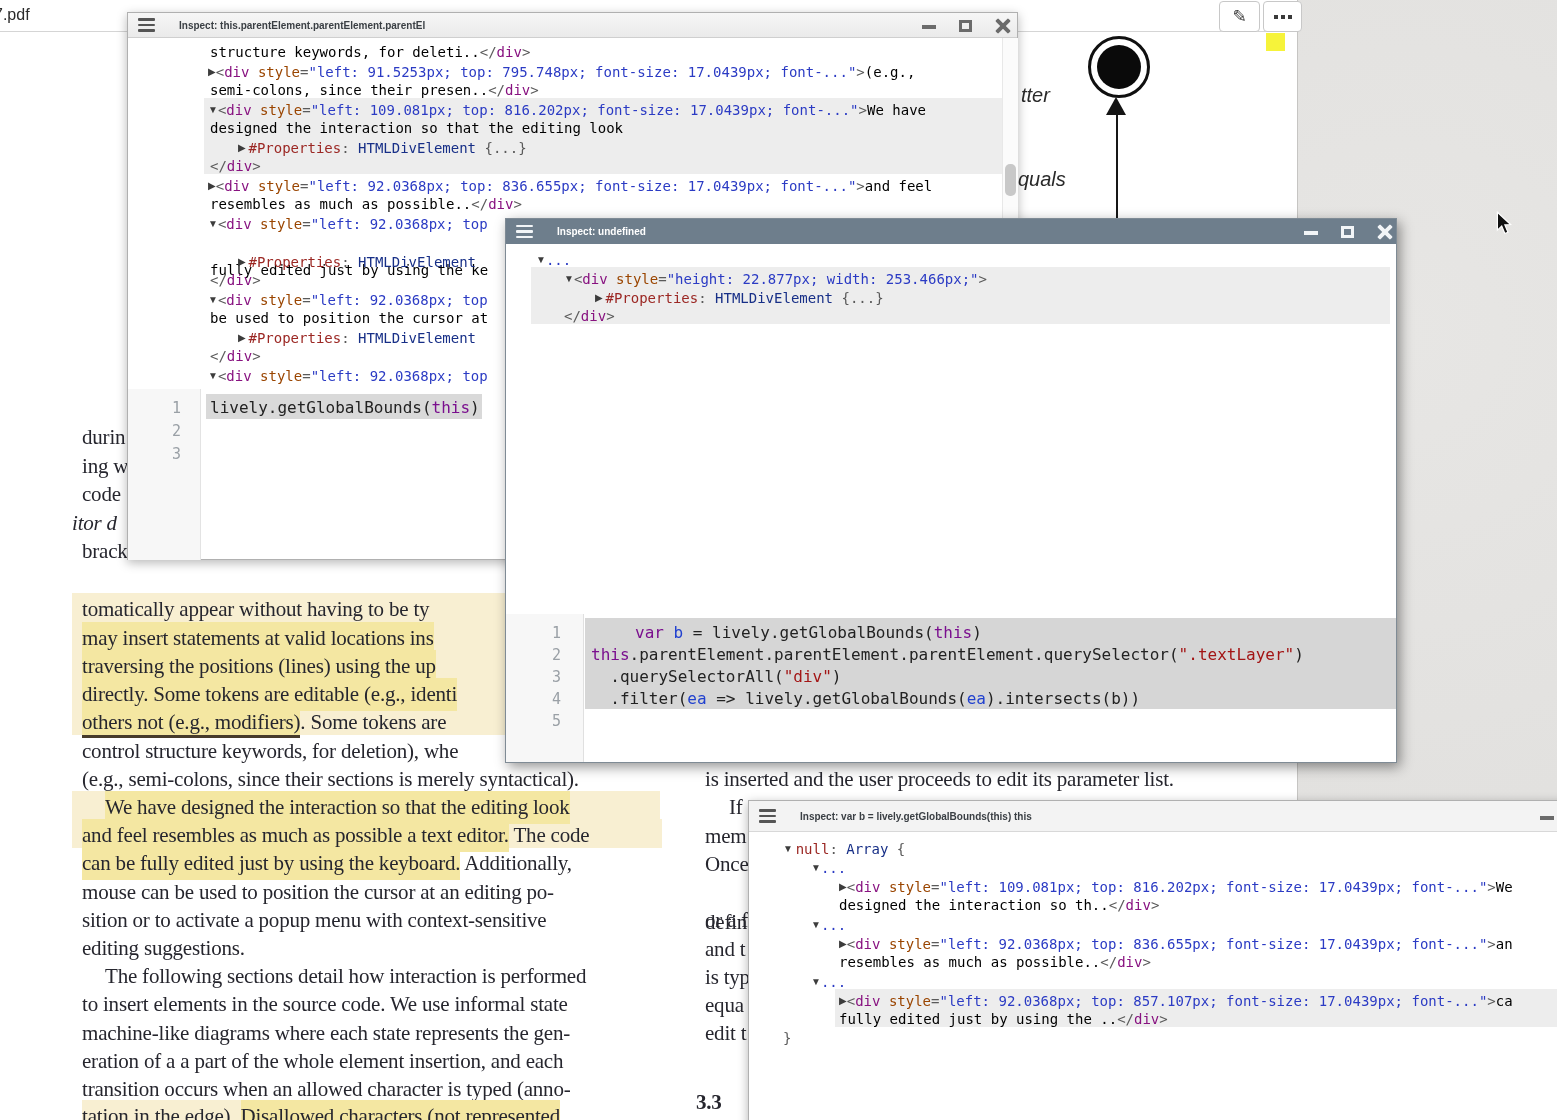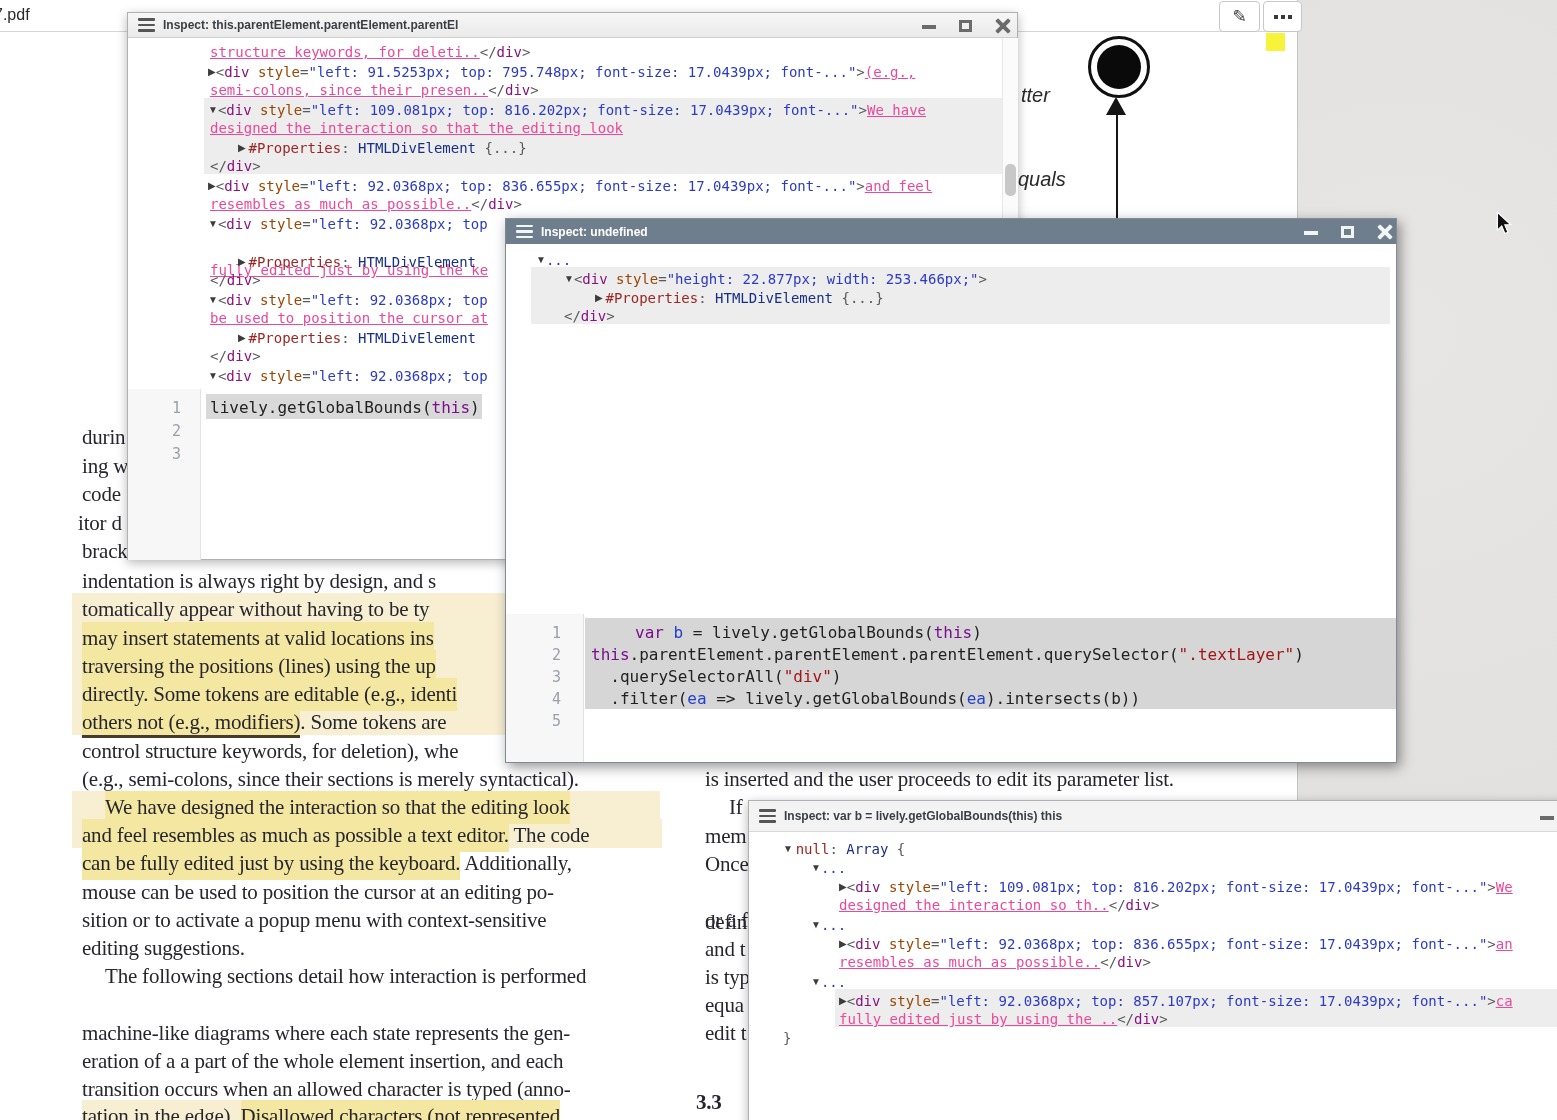--- a/index.html
+++ b/index.html
@@ -41,21 +41,21 @@
   .crbg { background:#f8efd2; height:29px; }
 
   
   .mono { font-family:"DejaVu Sans Mono",monospace; font-size:14px; line-height:19px; color:#3c3c3c; }
   .codef { font-family:"DejaVu Sans Mono",monospace; font-size:16px; line-height:22px; color:#222; }
   .t-tri { font-family:"Liberation Sans",sans-serif; font-size:10px; color:#3c3c3c; vertical-align:2px; }
   .t-pl { color:#5a5a5a; }
   .t-tag { color:#881280; }
   .t-attr { color:#9a4500; }
   .t-val { color:#2b3bc4; }
-  .t-txt { color:#ec4899;text-decoration:underline; }
+  .t-txt { color:#000000; }
   .t-prop { color:#9b2723; }
   .t-cls { color:#172f87; }
   .c-kw { color:#7a0f8e; }
   .c-def { color:#2141cf; }
   .c-str { color:#a31515; }
   .c-pl { color:#222; }
   .g-num { color:#9aa0a6; font-size:15px; }
 
   
   .serif { font-family:"Liberation Serif",serif; font-size:21px; color:#26262e; letter-spacing:-0.2px; }
@@ -69,21 +69,21 @@
   
   .window { position:absolute; background:#fff; }
   .w1 { left:127px; top:12px; width:891px; height:548px; z-index:10; border:1px solid #b0b0b0; box-shadow:0 3px 10px rgba(0,0,0,0.28); }
   .w2 { left:505px; top:218px; width:892px; height:545px; z-index:20; border:1px solid #7f8b95; box-shadow:3px 4px 12px rgba(0,0,0,0.42); }
   .w3 { left:748px; top:800px; width:830px; height:330px; z-index:30; border:1px solid #b0b0b0; box-shadow:0 3px 10px rgba(0,0,0,0.3); }
 
   .titlebar { position:absolute; left:0; top:0; width:100%; display:flex; align-items:center; }
   .tb-light { height:25px; background:linear-gradient(#f6f6f6,#eaeaea); border-bottom:1px solid #cfcfcf; }
   .tb-dark { height:25px; background:#6e7e8c; }
   .tb-light3 { height:31px; background:#f3f3f3; border-bottom:1px solid #d8d8d8; }
-  .title-text { font-weight:bold; font-size:12px; margin-left:8px; white-space:nowrap; }
+  .title-text { font-weight:bold; font-size:10px; margin-left:24px; white-space:nowrap; }
   .tb-light .title-text, .tb-light3 .title-text { color:#3a3f44; }
   .tb-dark .title-text { color:#ffffff; }
   .burger { width:17px; display:flex; flex-direction:column; gap:3px; margin-left:10px; }
   .burger i { display:block; height:2.5px; border-radius:1px; }
   .burger-dark i { background:#555; }
   .burger-light i { background:#f2f5f7; }
 
   .winbtns { position:absolute; top:0; height:25px; display:flex; align-items:center; gap:21px; }
   .wb { width:16px; height:14px; position:relative; }
   .wb-min i { position:absolute; left:1px; top:6px; width:14px; height:4px; display:block; }
@@ -144,23 +144,22 @@
 <div class="diag diag-arrowhead"></div>
 <div class="diag diag-line"></div>
 <span class="diag-label lbl-tter">tter</span>
 <span class="diag-label lbl-quals">quals</span>
 <div class="sticky-note"></div>
 
 <div class="pdf-text-layer serif">
     <div class="line" style="left: 82px; top: 425px;"><span class="s-pl">durin</span></div>
     <div class="line" style="left: 82px; top: 454px;"><span class="s-pl">ing w</span></div>
     <div class="line" style="left: 82px; top: 482px;"><span class="s-pl">code</span></div>
-    <div class="line" style="left: 78px; top: 511px;"><span class="s-pl">itor d</span></div>
+    <div class="line" style="left: 72px; top: 511px; font-style: italic;"><span class="s-pl">itor d</span></div>
     <div class="line" style="left: 82px; top: 539px;"><span class="s-pl">brack</span></div>
-    <div class="line" style="left: 82px; top: 569px;"><span class="s-pl">indentation is always right by design, and s</span></div>
     <div class="strip crbg" style="left: 72px; top: 593px; width: 433px;"></div>
     <div class="line" style="left: 82px; top: 597px;"><span class="s-pl">tomatically appear without having to be ty</span></div>
     <div class="strip crbg" style="left: 72px; top: 622px; width: 433px;"></div>
     <div class="line" style="left: 82px; top: 626px;"><span class="s-y">may insert statements at valid locations ins</span></div>
     <div class="strip crbg" style="left: 72px; top: 650px; width: 433px;"></div>
     <div class="line" style="left: 82px; top: 654px;"><span class="s-y">traversing the positions (lines) using the up</span></div>
     <div class="strip crbg" style="left: 72px; top: 678px; width: 433px;"></div>
     <div class="line" style="left: 82px; top: 682px;"><span class="s-y">directly. Some tokens are editable (e.g., identi</span></div>
     <div class="strip crbg" style="left: 72px; top: 706px; width: 433px;"></div>
     <div class="line" style="left: 82px; top: 710px;"><span class="s-yu">others not (e.g., modifiers)</span><span class="s-pl">. Some tokens are</span></div>
@@ -168,20 +167,21 @@
     <div class="line" style="left: 82px; top: 767px;"><span class="s-pl">(e.g., semi-colons, since their sections is merely syntactical).</span></div>
     <div class="strip crbg" style="left: 72px; top: 791px; width: 588px;"></div>
     <div class="line" style="left: 105px; top: 795px;"><span class="s-y">We have designed the interaction so that the editing look</span></div>
     <div class="strip crbg" style="left: 72px; top: 819px; width: 590px;"></div>
     <div class="line" style="left: 82px; top: 823px;"><span class="s-y">and feel resembles as much as possible a text editor.</span><span class="s-pl"> The code</span></div>
     <div class="line" style="left: 82px; top: 851px;"><span class="s-y">can be fully edited just by using the keyboard.</span><span class="s-pl"> Additionally,</span></div>
     <div class="line" style="left: 82px; top: 880px;"><span class="s-pl">mouse can be used to position the cursor at an editing po-</span></div>
     <div class="line" style="left: 82px; top: 908px;"><span class="s-pl">sition or to activate a popup menu with context-sensitive</span></div>
     <div class="line" style="left: 82px; top: 936px;"><span class="s-pl">editing suggestions.</span></div>
     <div class="line" style="left: 105px; top: 964px;"><span class="s-pl">The following sections detail how interaction is performed</span></div>
+    <div class="line" style="left: 82px; top: 992px;"><span class="s-pl">to insert elements in the source code. We use informal state</span></div>
     <div class="line" style="left: 82px; top: 1021px;"><span class="s-pl">machine-like diagrams where each state represents the gen-</span></div>
     <div class="line" style="left: 82px; top: 1049px;"><span class="s-pl">eration of a a part of the whole element insertion, and each</span></div>
     <div class="line" style="left: 82px; top: 1077px;"><span class="s-pl">transition occurs when an allowed character is typed (anno-</span></div>
     <div class="line" style="left: 82px; top: 1104px;"><span class="s-cr">tation in the edge). </span><span class="s-y">Disallowed characters (not represented</span></div>
   </div>
 <div class="pdf-text-layer serif">
     <div class="line" style="left: 705px; top: 767px;"><span class="s-pl">is inserted and the user proceeds to edit its parameter list.</span></div>
     <div class="line" style="left: 729px; top: 795px;"><span class="s-pl">If s</span></div>
     <div class="line" style="left: 705px; top: 824px;"><span class="s-pl">mem</span></div>
     <div class="line" style="left: 705px; top: 852px;"><span class="s-pl">Once</span></div>

